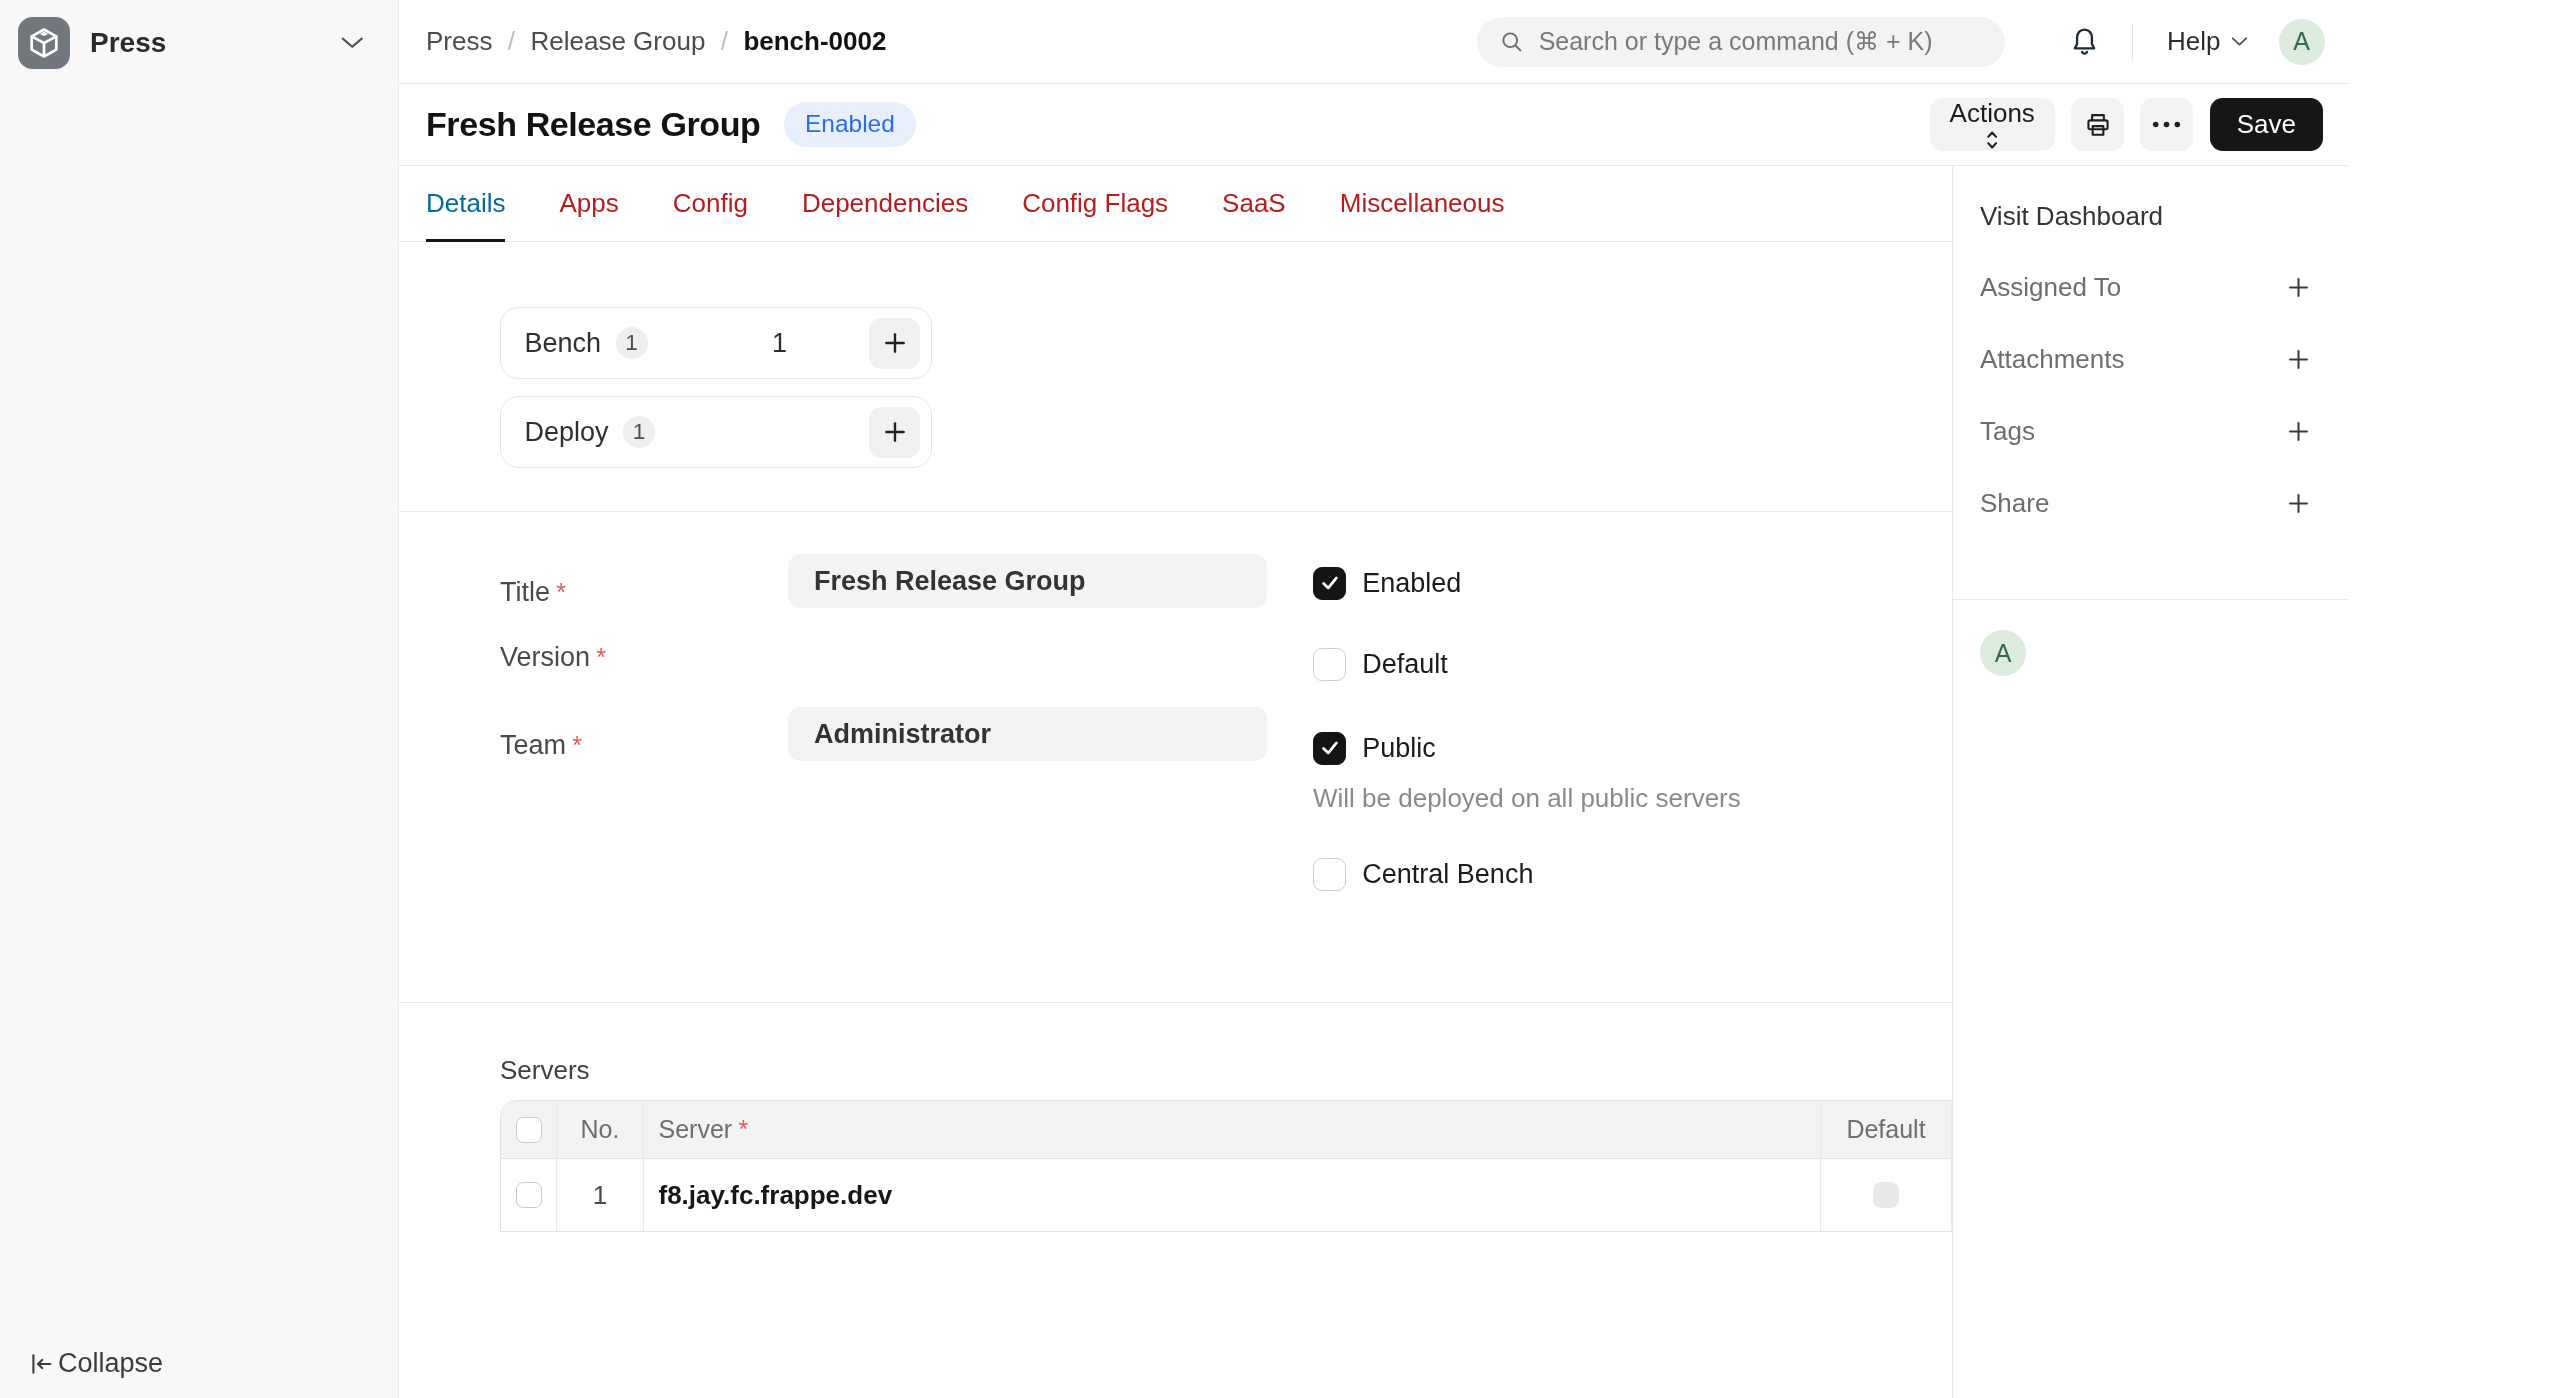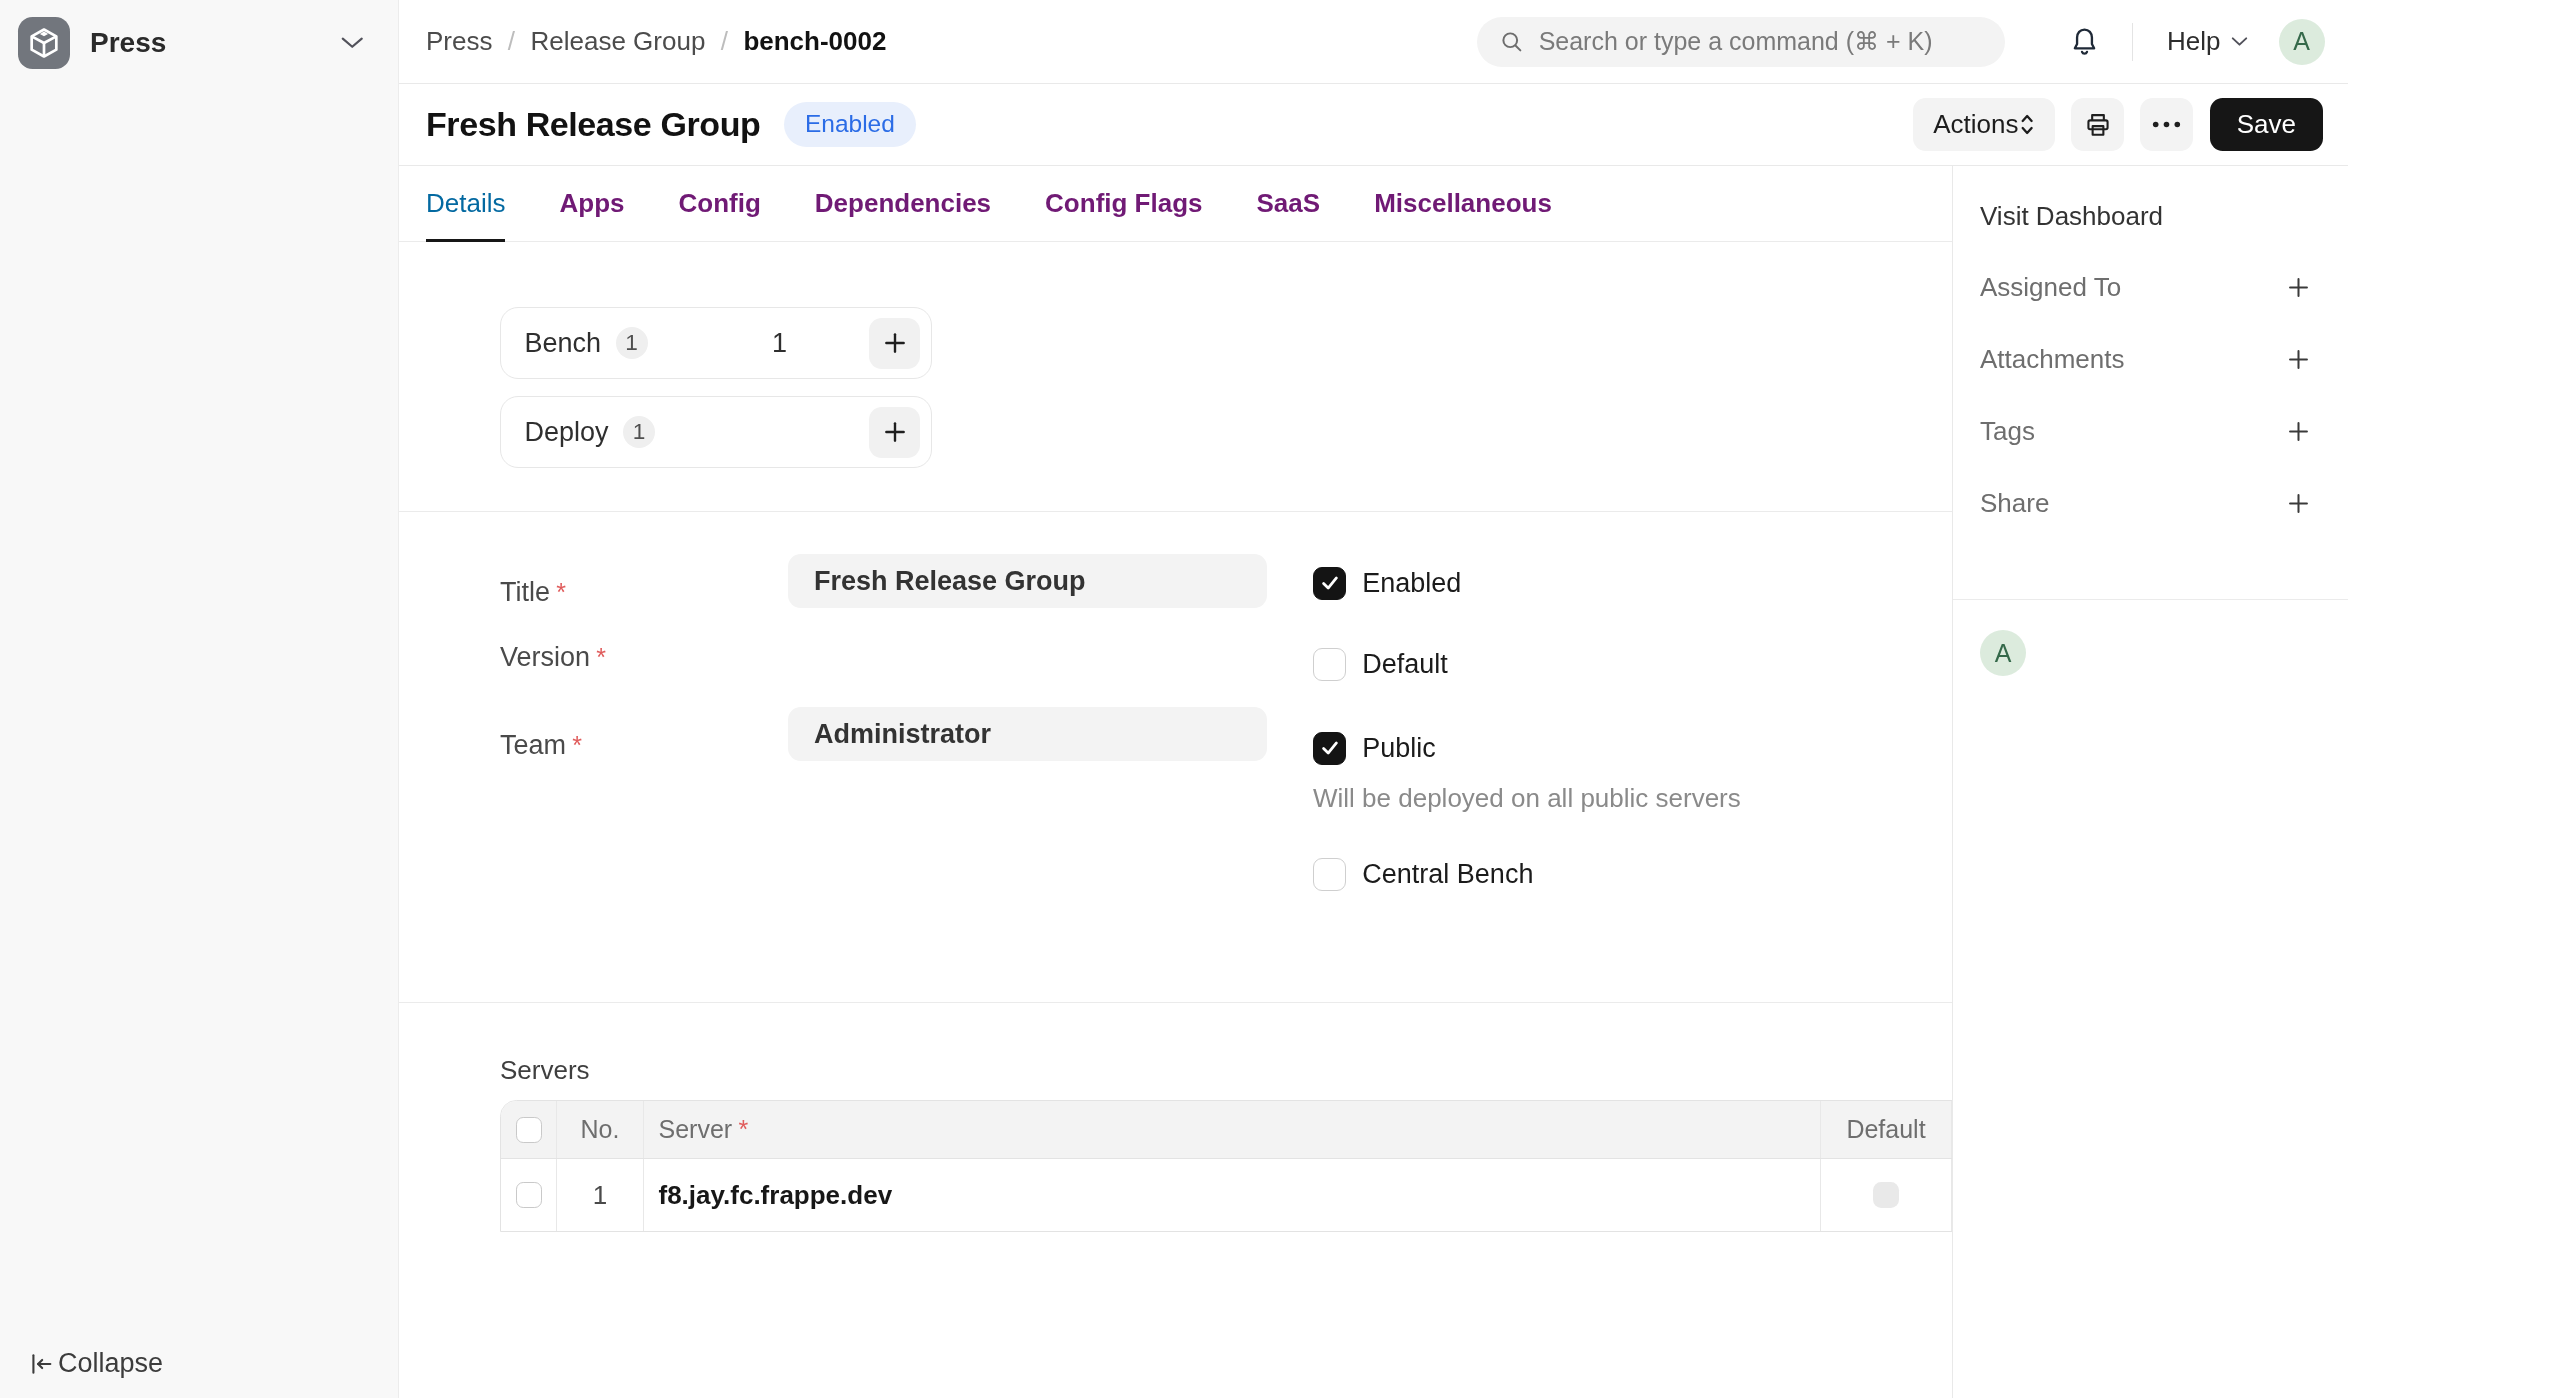--- a/index.html
+++ b/index.html
@@ -30,29 +30,29 @@
   .vdiv { width:0.9px; height:38px; background:#e4e4e4; margin-left:31px; }
   .help-btn { margin-left:34px; display:flex; align-items:center; gap:10px; background:none; border:none; font-family:inherit; font-size:26px; color:#2d2d2d; cursor:pointer; }
   .avatar { width:46px; height:46px; border-radius:50%; background:#dcebdd; color:#35694a; font-size:25px; font-weight:500; display:grid; place-items:center; flex:none; cursor:pointer; }
   .avatar.top { margin-left:31px; }
 
   .titlebar { height:82px; flex:none; border-bottom:0.9px solid #e9e9e9; display:flex; align-items:center; padding:0 25px 0 27px; }
   .doc-title { font-size:34px; font-weight:600; letter-spacing:-0.4px; color:#121212; }
   .status-badge { margin-left:23.5px; background:#e8effc; color:#2b6ce6; font-size:24.5px; font-weight:500; padding:7.2px 21px 9px; border-radius:905px; }
   .tbuttons { margin-left:auto; display:flex; align-items:center; gap:16.3px; }
   .btn { height:53px; border:none; border-radius:12.7px; background:#f3f3f3; font-family:inherit; font-size:26px; font-weight:500; color:#1d1d1d; display:flex; align-items:center; cursor:pointer; }
-  .btn-actions { padding:0 20px; gap:0; }
+  .btn-actions { padding:0 20px; gap:0;flex-direction:column; }
   .iconbtn { width:53px; justify-content:center; }
   .btn-save { background:#161616; color:#fff; padding:0 27px; }
 
   .body { flex:1; display:flex; min-height:0; }
   .content { flex:1; min-width:0; border-right:0.9px solid #e9e9e9; display:flex; flex-direction:column; overflow:hidden; }
 
   .tabs { height:76px; flex:none; display:flex; gap:54px; padding:0 27px; border-bottom:0.9px solid #ebebeb; }
-  .tab { position:relative; display:flex; align-items:center; font-size:26px; color:#701a75; background:none; border:none; font-family:inherit; cursor:pointer;font-weight:bold; }
+  .tab { position:relative; display:flex; align-items:center; font-size:26px; color:#b91c1c; background:none; border:none; font-family:inherit; cursor:pointer; }
   .tab.active { color:#0369a1; font-weight:400; }
   .tab.active::after { content:""; position:absolute; left:0; right:0; bottom:-0.9px; height:2.7px; background:#171717; }
 
   
   .sec-links { flex:none; padding:65px 0 43px 101px; border-bottom:0.9px solid #ebebeb; }
   .card { width:432px; height:72px; border:1.4px solid #e7e7e7; border-radius:18px; background:#fff; display:flex; align-items:center; padding:0 11px 0 23.5px; margin-bottom:17px; position:relative; cursor:pointer; }
   .card:last-child { margin-bottom:0; }
   .card-label { font-size:27px; color:#2f2f2f; white-space:nowrap; }
   .count-badge { margin-left:14.5px; min-width:32px; height:32px; padding:0 8.2px; border-radius:905px; background:#efefef; color:#4f4f4f; font-size:22.6px; display:grid; place-items:center; }
   .open-count { position:absolute; left:271px; font-size:27px; color:#2f2f2f; }

